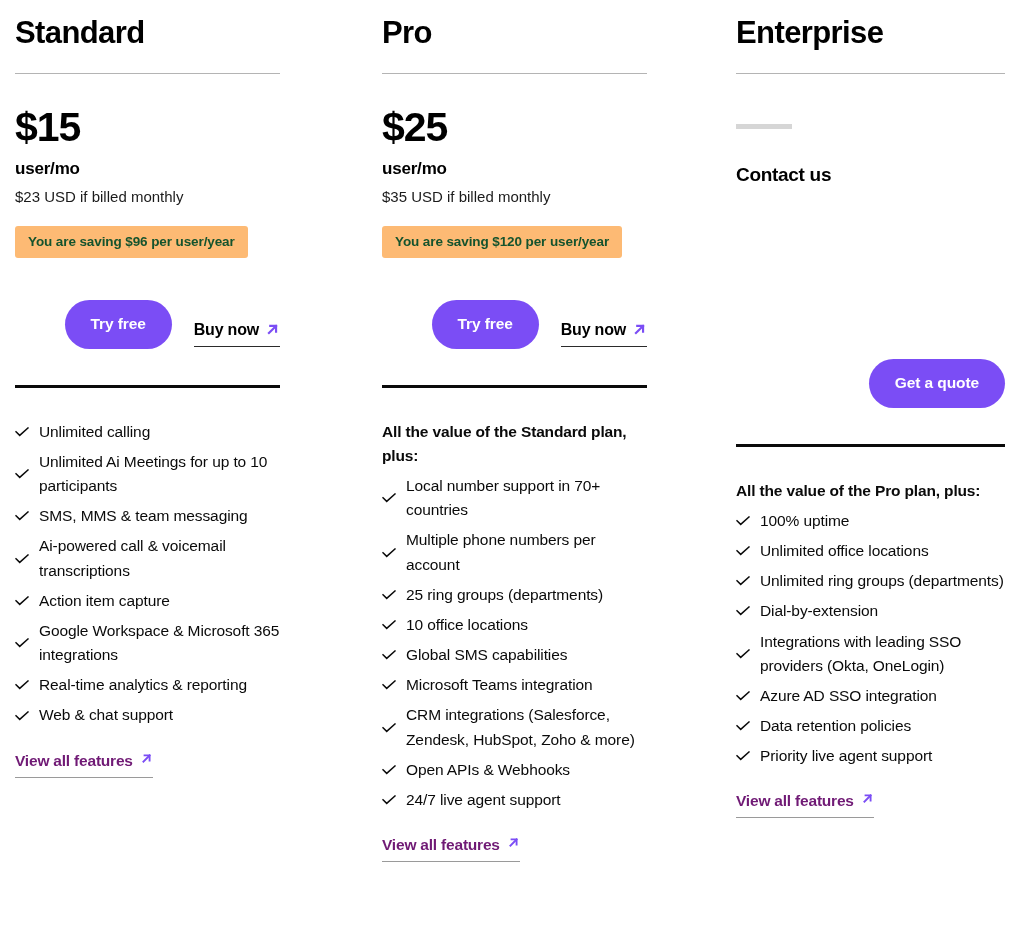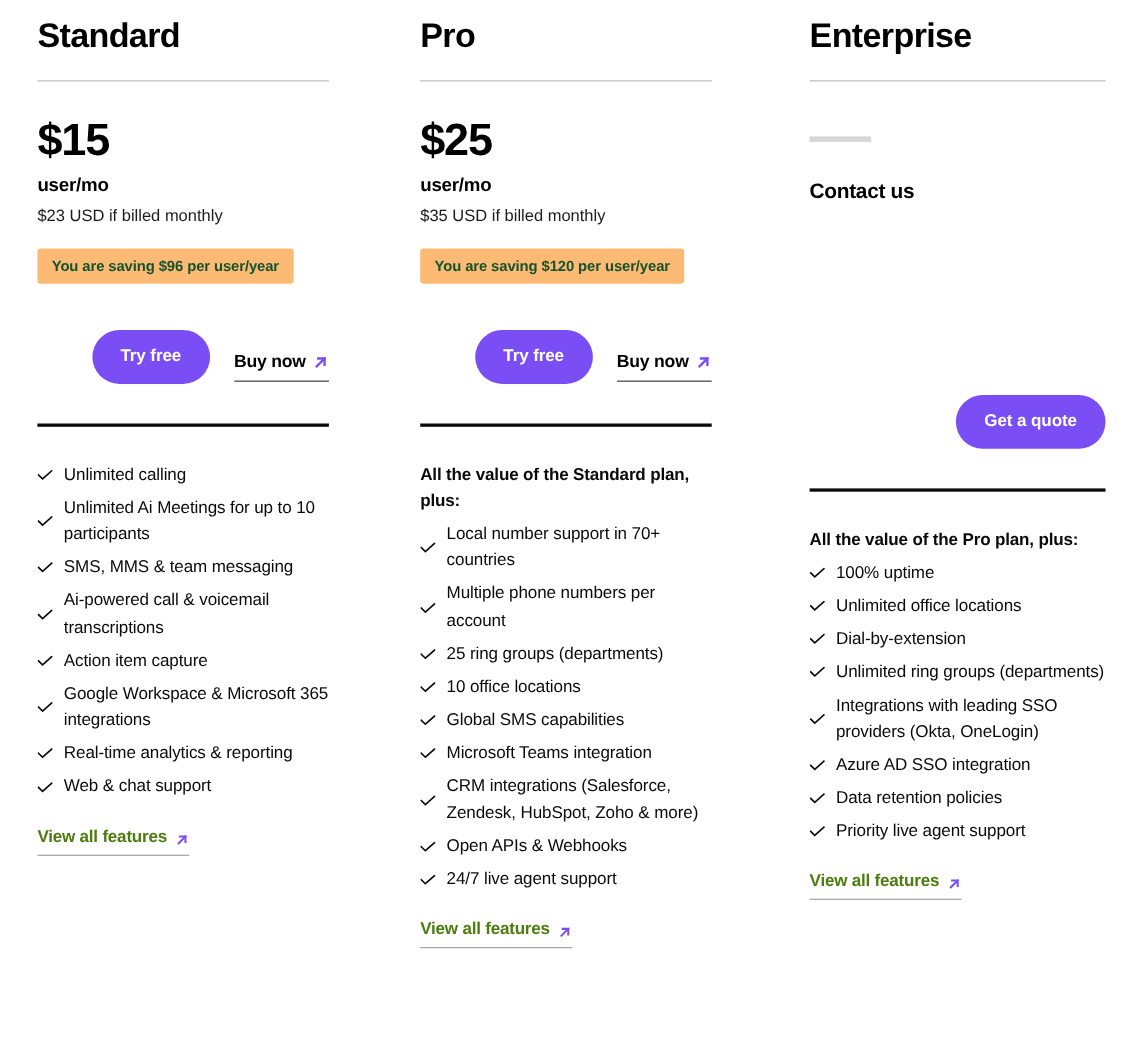--- a/index.html
+++ b/index.html
@@ -11,21 +11,21 @@
     color: #0a0a0a;
     -webkit-font-smoothing: antialiased;
   }
   .pricing-grid {
     display: grid;
     grid-template-columns: 359px 359px 306px;
     width: 1024px;
     padding: 0;
   }
   .plan-col {
-    padding-left: 34px;
+    padding-left: 15px;
     padding-right: 0;
   }
   .plan-col--pro { padding-left: 23px; }
   .plan-col--enterprise { padding-left: 18px; }
 
   .inner { width: 265px; }
   .plan-col--enterprise .inner { width: 269px; }
 
   
   .plan-title {
@@ -170,26 +170,26 @@
     flex: 0 0 auto;
     width: 14px;
     height: 24px;
     display: block;
   }
   .check-icon svg { display: block; margin-top: 7px; }
   .feature-text { flex: 1 1 auto; }
 
   .view-all {
     display: inline-flex;
-    align-items: flex-end;
+    align-items: flex-start;
     gap: 7px;
     font-size: 15.5px;
     font-weight: 700;
     letter-spacing: -0.2px;
-    color: #4d7c0f;
+    color: #701a75;
     text-decoration: none;
     border-bottom: 1px solid #9a9a9a;
     padding-bottom: 7px;
     margin-top: 18px;
     cursor: pointer;
     white-space: nowrap;
   }
 </style>
 </head>
 <body>
@@ -455,29 +455,29 @@
                 </svg>
             </span>
             <span class="feature-text">Unlimited office locations</span>
           </li>
           <li class="feature-item">
             <span class="check-icon">
               <svg width="14" height="10" viewBox="0 0 14 10" fill="none">
                   <path d="M1 4.8L4.7 8.4L13 1" stroke="#0a0a0a" stroke-width="1.5" stroke-linecap="square"></path>
                 </svg>
             </span>
+            <span class="feature-text">Unlimited ring groups (departments)</span>
+          </li>
+          <li class="feature-item">
+            <span class="check-icon">
+              <svg width="14" height="10" viewBox="0 0 14 10" fill="none">
+                  <path d="M1 4.8L4.7 8.4L13 1" stroke="#0a0a0a" stroke-width="1.5" stroke-linecap="square"></path>
+                </svg>
+            </span>
             <span class="feature-text">Dial-by-extension</span>
-          </li>
-          <li class="feature-item">
-            <span class="check-icon">
-              <svg width="14" height="10" viewBox="0 0 14 10" fill="none">
-                  <path d="M1 4.8L4.7 8.4L13 1" stroke="#0a0a0a" stroke-width="1.5" stroke-linecap="square"></path>
-                </svg>
-            </span>
-            <span class="feature-text">Unlimited ring groups (departments)</span>
           </li>
           <li class="feature-item">
             <span class="check-icon">
               <svg width="14" height="10" viewBox="0 0 14 10" fill="none">
                   <path d="M1 4.8L4.7 8.4L13 1" stroke="#0a0a0a" stroke-width="1.5" stroke-linecap="square"></path>
                 </svg>
             </span>
             <span class="feature-text">Integrations with leading SSO providers (Okta, OneLogin)</span>
           </li>
           <li class="feature-item">

